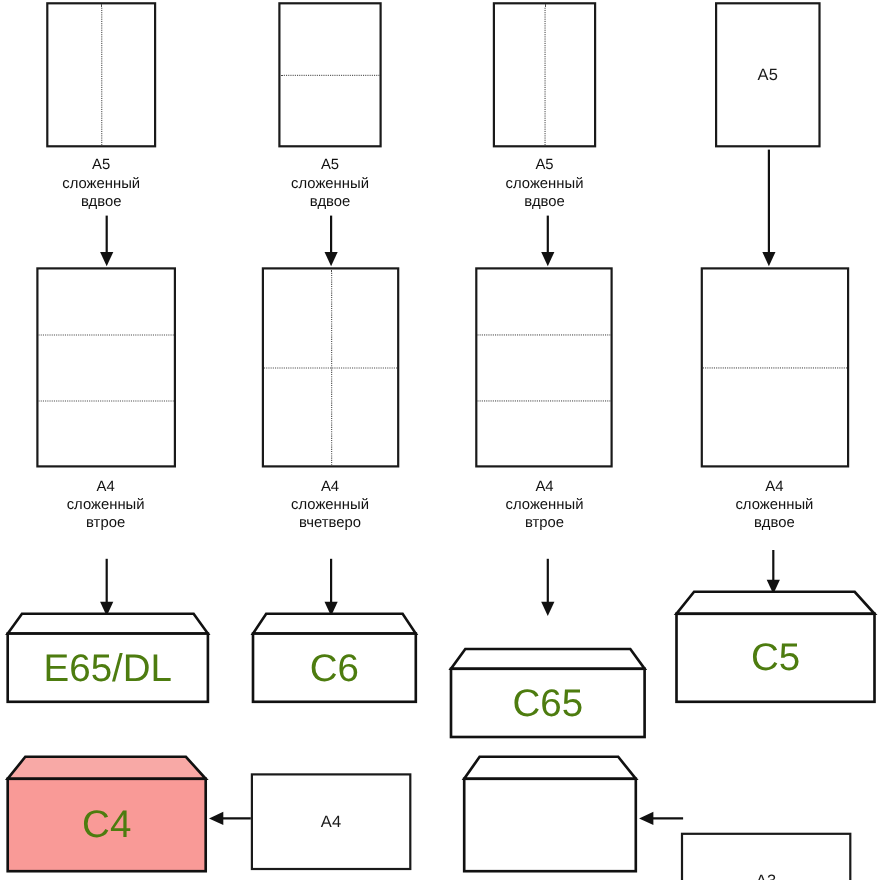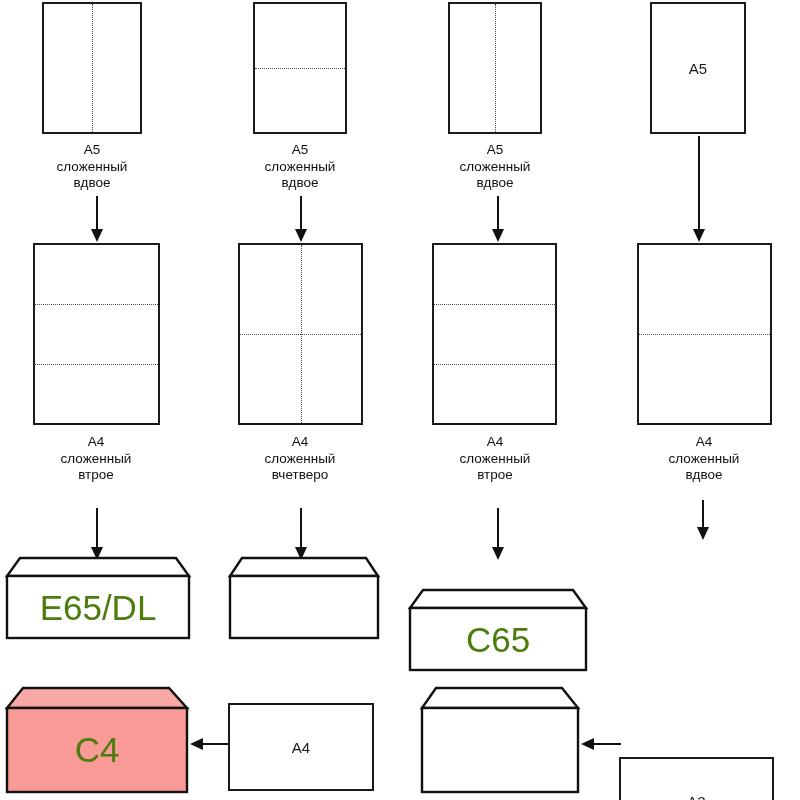--- a/index.html
+++ b/index.html
@@ -203,30 +203,38 @@
       <rect x="2" y="20" width="182" height="62" fill="#ffffff" stroke="#111" stroke-width="2.4"></rect>
     </svg>
     <div class="env-label" style="top:32px;font-size:35px;">E65/DL</div>
   </div>
 
   <div class="envelope" style="left:228px;top:556px;width:152px;height:84px;">
     <svg width="152" height="84" viewBox="0 0 152 84">
       <polygon points="14,2 138,2 150,20 2,20" fill="#ffffff" stroke="#111" stroke-width="2.4" stroke-linejoin="miter"></polygon>
       <rect x="2" y="20" width="148" height="62" fill="#ffffff" stroke="#111" stroke-width="2.4"></rect>
     </svg>
+    <div class="env-label" style="top:32px;font-size:35px;">C6</div>
   </div>
 
   <div class="envelope" style="left:408px;top:556px;width:180px;height:84px;margin-top:32px;">
     <svg width="180" height="84" viewBox="0 0 180 84">
       <polygon points="15,2 165,2 178,20 2,20" fill="#ffffff" stroke="#111" stroke-width="2.4" stroke-linejoin="miter"></polygon>
       <rect x="2" y="20" width="176" height="62" fill="#ffffff" stroke="#111" stroke-width="2.4"></rect>
     </svg>
     <div class="env-label" style="top:32px;font-size:35px;">C65</div>
   </div>
 
+  <div class="envelope" style="left:613px;top:536px;width:184px;height:104px;">
+    <svg width="184" height="104" viewBox="0 0 184 104">
+      <polygon points="18,2 164,2 182,22 2,22" fill="#ffffff" stroke="#111" stroke-width="2.4" stroke-linejoin="miter"></polygon>
+      <rect x="2" y="22" width="180" height="80" fill="#ffffff" stroke="#111" stroke-width="2.4"></rect>
+    </svg>
+    <div class="env-label" style="top:42px;font-size:35px;">C5</div>
+  </div>
 
   <div class="envelope" style="left:5px;top:686px;width:184px;height:110px;">
     <svg width="184" height="110" viewBox="0 0 184 110">
       <polygon points="18,2 164,2 182,22 2,22" fill="#f8a9a6" stroke="#111" stroke-width="2.4" stroke-linejoin="miter"></polygon>
       <rect x="2" y="22" width="180" height="84" fill="#f99a97" stroke="#111" stroke-width="2.4"></rect>
     </svg>
     <div class="env-label" style="top:44px;font-size:35px;">C4</div>
   </div>
 
   <div class="arrow-left" style="left:190px;top:733px;width:40px;">

